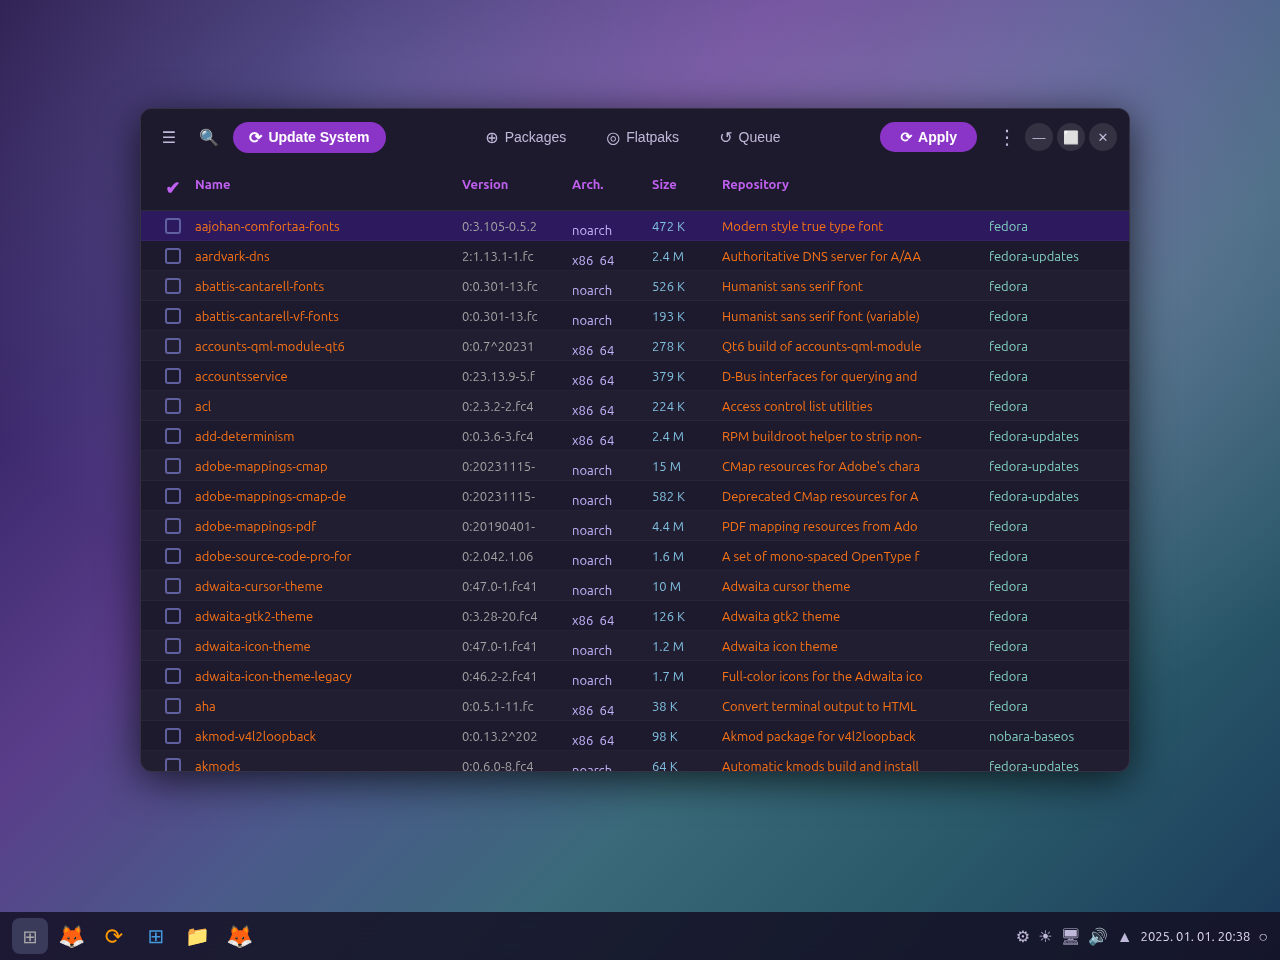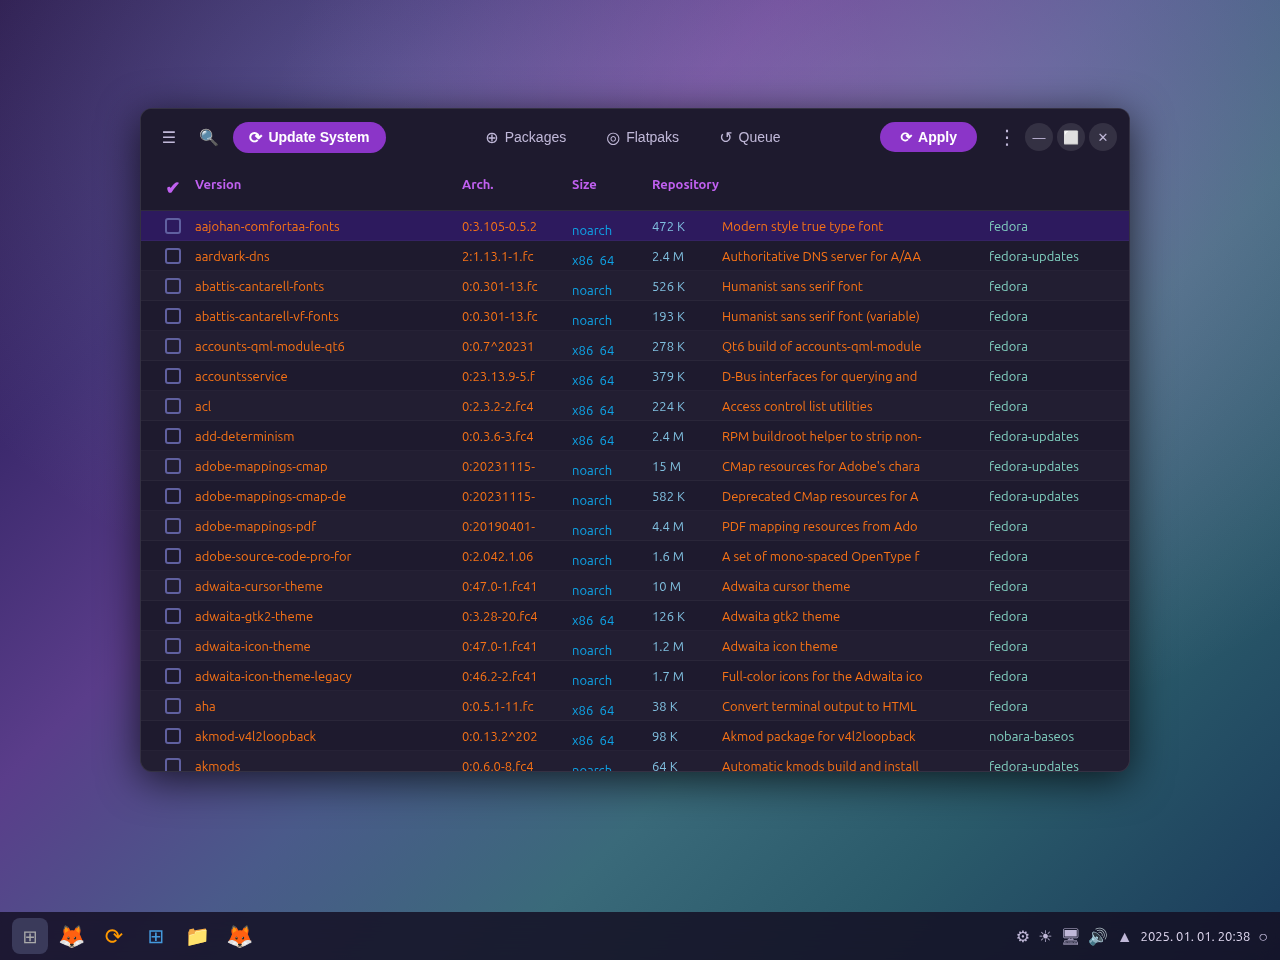--- a/index.html
+++ b/index.html
@@ -216,22 +216,22 @@
     }
 
     .pkg-cell {
       font-size: 13px;
       padding: 0 6px;
       overflow: hidden;
       text-overflow: ellipsis;
       white-space: nowrap;
     }
     .pkg-cell.name { color: #f97316; }
-    .pkg-cell.version { color: #f97316; }
-    .pkg-cell.arch { color: #0ea5e9; margin-top: 8px; }
+    .pkg-cell.version { color: #a3a3a3; }
+    .pkg-cell.arch { color: #c4b5fd; margin-top: 8px; }
     .pkg-cell.size { color: #80c0e0; }
     .pkg-cell.summary { color: #f97316; }
     .pkg-cell.repo { color: #80d0c0; }
 
     .pkg-checkbox {
       width: 16px;
       height: 16px;
       border: 2px solid #6060a0;
       border-radius: 3px;
       background: transparent;
@@ -324,20 +324,21 @@
       </button>
     </div>
   </div>
 
   <div>
 
     <div class="pkg-header">
       <div class="pkg-header-cell check-col">
         <span class="header-check">✔</span>
       </div>
+      <div class="pkg-header-cell">Name</div>
       <div class="pkg-header-cell">Version</div>
       <div class="pkg-header-cell">Arch.</div>
       <div class="pkg-header-cell">Size</div>
       <div class="pkg-header-cell">Repository</div>
     </div>
 
     <div class="pkg-list" id="pkg-list">
     <div class="pkg-row">
       <div class="pkg-cell" style="display:flex;align-items:center;justify-content:center;">
         <input type="checkbox" class="pkg-checkbox" style="">

